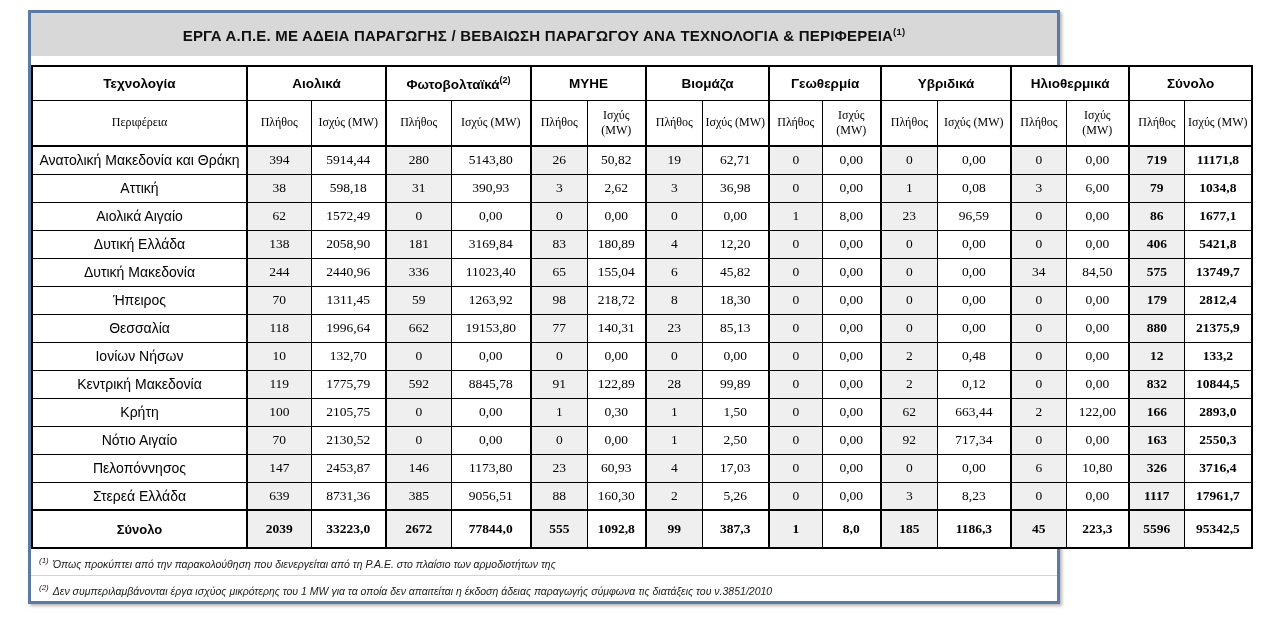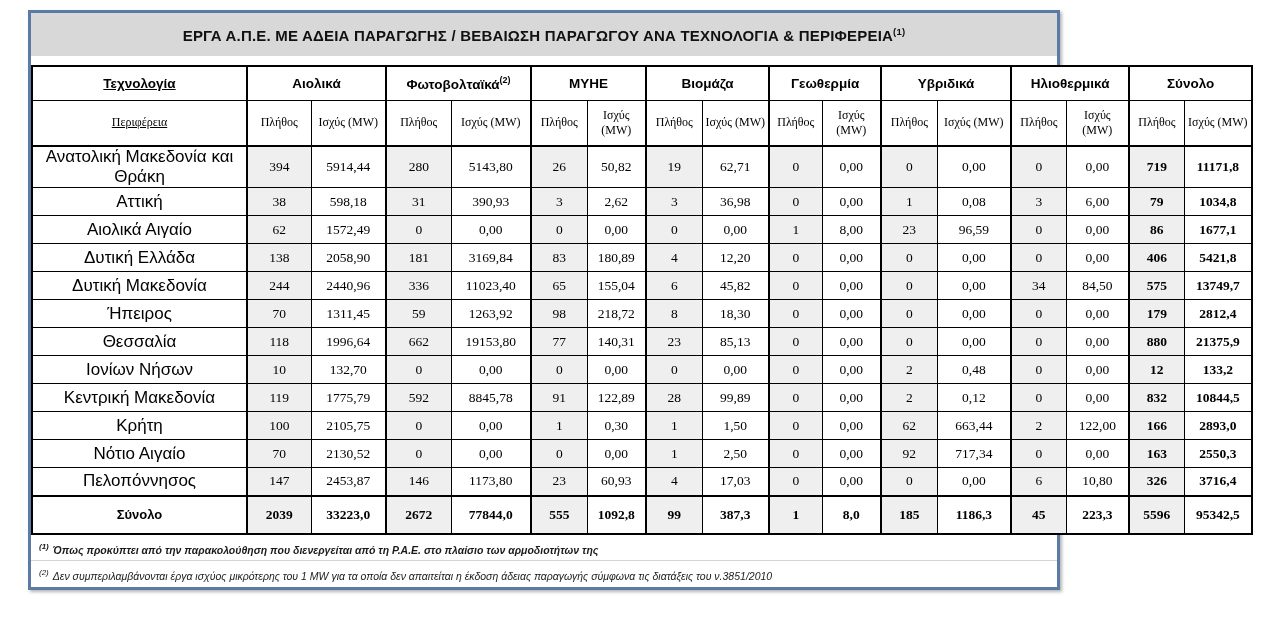--- a/index.html
+++ b/index.html
@@ -45,24 +45,24 @@
   .grp-start { border-left: 2px solid #000 !important; }
   thead tr.group-row th { height: 34px; font-size: 13.5px; font-weight: bold; }
   thead tr.group-row th sup { font-size: 9px; }
   thead tr.sub-row th {
     height: 46px;
     font-weight: normal;
     font-size: 12px;
     font-family: "Liberation Serif", serif;
     border-bottom: 2px solid #000;
   }
-  thead th.corner { font-weight: bold; font-size: 13px; font-family: "Liberation Sans", sans-serif; text-decoration: underline; }
+  thead th.corner { font-weight: bold; font-size: 13px; font-family: "Liberation Sans", sans-serif; }
   td.region-cell {
     text-align: left;
-    font-size: 17px;
+    font-size: 14px;
     padding-left: 6px;
     background: #fff;
   }
   td.num {
     font-family: "Liberation Serif", serif;
     font-size: 13.5px;
   }
   td.cnt { background: #efefef; }
   td.pwr { background: #ffffff; }
   .total-col { font-weight: bold; }
@@ -74,21 +74,21 @@
   }
   tbody tr.total-row td.region-cell { font-size: 13px; }
   .footnotes { background: #fff; }
   .footnote {
     font-style: italic;
     font-size: 10.5px;
     color: #1a1a1a;
     padding: 5px 6px 4px 8px;
     line-height: 13px;
   }
-  .footnote:first-child { border-bottom: 1px solid #d4d4d4; font-weight: bold; }
+  .footnote:first-child { border-bottom: 1px solid #d4d4d4; }
   .footnote sup { font-size: 8px; margin-right: 4px; }
 </style>
 </head>
 <body>
 
 <div class="frame">
 
   <div class="title-bar">
     <span>ΕΡΓΑ Α.Π.Ε. ΜΕ ΑΔΕΙΑ ΠΑΡΑΓΩΓΗΣ / ΒΕΒΑΙΩΣΗ ΠΑΡΑΓΩΓΟΥ ΑΝΑ ΤΕΧΝΟΛΟΓΙΑ &amp;  ΠΕΡΙΦΕΡΕΙΑ</span><sup>(1)</sup>
   </div>
@@ -369,20 +369,39 @@
           <td class="num pwr">17,03</td>
           <td class="num cnt grp-start">0</td>
           <td class="num pwr">0,00</td>
           <td class="num cnt grp-start">0</td>
           <td class="num pwr">0,00</td>
           <td class="num cnt grp-start">6</td>
           <td class="num pwr">10,80</td>
           <td class="num cnt grp-start total-col">326</td>
           <td class="num pwr total-col">3716,4</td>
         </tr>
+        <tr class="data-row">
+          <td class="region-cell">Στερεά Ελλάδα</td>
+          <td class="num cnt grp-start">639</td>
+          <td class="num pwr">8731,36</td>
+          <td class="num cnt grp-start">385</td>
+          <td class="num pwr">9056,51</td>
+          <td class="num cnt grp-start">88</td>
+          <td class="num pwr">160,30</td>
+          <td class="num cnt grp-start">2</td>
+          <td class="num pwr">5,26</td>
+          <td class="num cnt grp-start">0</td>
+          <td class="num pwr">0,00</td>
+          <td class="num cnt grp-start">3</td>
+          <td class="num pwr">8,23</td>
+          <td class="num cnt grp-start">0</td>
+          <td class="num pwr">0,00</td>
+          <td class="num cnt grp-start total-col">1117</td>
+          <td class="num pwr total-col">17961,7</td>
+        </tr>
         <tr class="total-row">
           <td class="region-cell">Σύνολο</td>
           <td class="num cnt grp-start">2039</td>
           <td class="num pwr">33223,0</td>
           <td class="num cnt grp-start">2672</td>
           <td class="num pwr">77844,0</td>
           <td class="num cnt grp-start">555</td>
           <td class="num pwr">1092,8</td>
           <td class="num cnt grp-start">99</td>
           <td class="num pwr">387,3</td>

